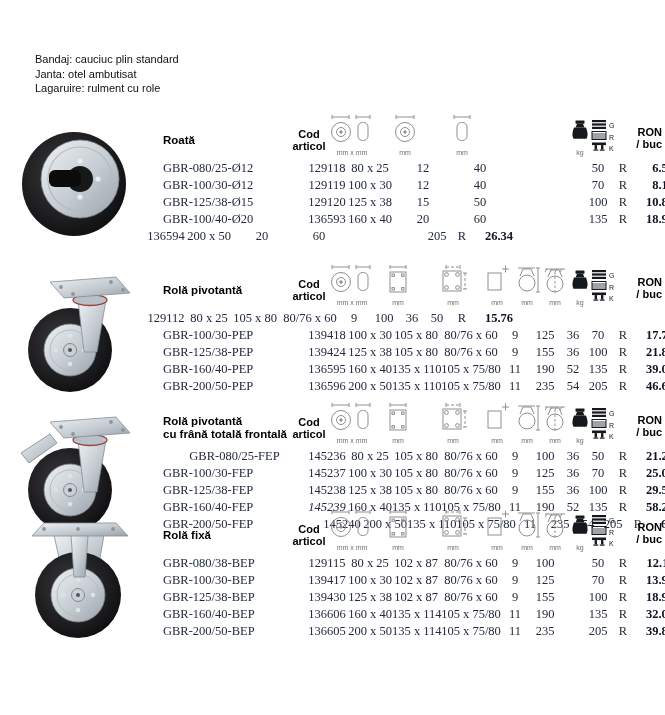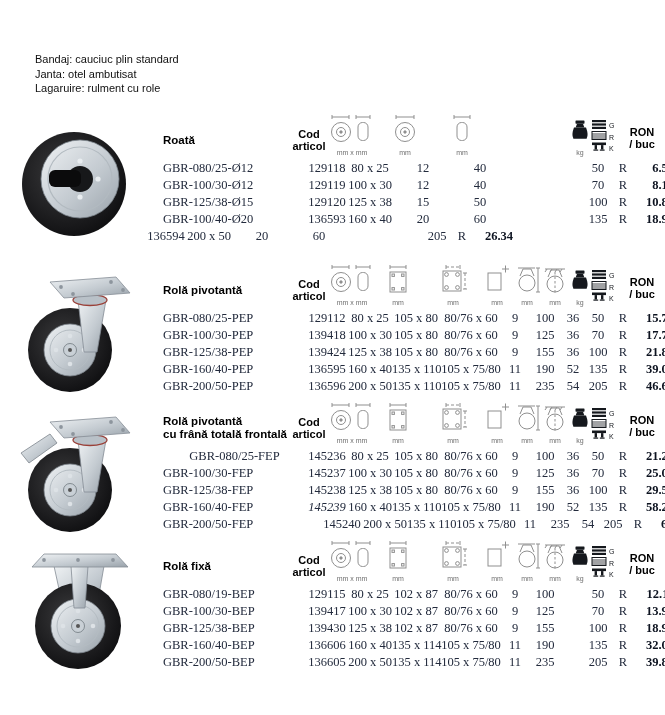--- a/index.html
+++ b/index.html
@@ -12,21 +12,21 @@
   .photo{position:absolute;left:16px;top:4px;width:122px;height:128px;}
   .table{position:absolute;top:0;}
   .thead{display:flex;align-items:flex-end;height:44px;}
   .row{display:flex;align-items:center;height:17px;}
   .cell{flex:0 0 auto;white-space:nowrap;}
   .sec-title{font-size:11.5px;font-weight:bold;color:#000;line-height:12.5px;padding-left:18px;padding-bottom:14px;}
   .sec-title.two{padding-bottom:8px;}
   .hdr-label{font-size:11px;font-weight:bold;color:#000;text-align:center;line-height:11.5px;padding-bottom:8px;}
   .icon-cell{display:flex;flex-direction:column;align-items:center;justify-content:flex-end;overflow:visible;}
   .unit{font-size:7px;color:#6f6f6f;line-height:7px;padding-top:1px;padding-bottom:4px;}
-  .ron-hdr{font-size:11px;font-weight:bold;color:#000;line-height:11.5px;text-align:center;padding-bottom:10px;padding-left:6px;}
+  .ron-hdr{font-size:11px;font-weight:bold;color:#000;line-height:11.5px;text-align:right;padding-bottom:10px;padding-left:6px;}
   .serif{font-family:"Liberation Serif",serif;font-size:12.5px;color:#222a3c;}
   .code-cell{text-align:left;padding-left:18px;}
   .num{text-align:center;}
   .price{font-weight:bold;color:#0d1320;text-align:right;padding-right:6px;box-sizing:border-box;}
   .kgv{text-align:center;}
 </style>
 </head>
 <body>
 
 <div class="page">
@@ -347,21 +347,20 @@
   </svg></span>
             </div>
             <div class="cell " style="width: 46px;">
               <div class="ron-hdr">
                 <div>RON</div>
                 <div>/ buc</div>
               </div>
             </div>
           </div>
           <div class="row">
-            <div class="cell serif code-cell" style="width: 143px;">GBR-080/25-PEP</div>
             <div class="cell serif num" style="width: 42px;">129112</div>
             <div class="cell serif num" style="width: 44px;">80 x 25</div>
             <div class="cell serif num" style="width: 48px;">105 x 80</div>
             <div class="cell serif num" style="width: 62px;">80/76 x 60</div>
             <div class="cell serif num" style="width: 26px;">9</div>
             <div class="cell serif num" style="width: 34px;">100</div>
             <div class="cell serif num" style="width: 22px;">36</div>
             <div class="cell serif kgv" style="width: 28px;">50</div>
             <div class="cell serif num" style="width: 22px;">R</div>
             <div class="cell serif price" style="width: 46px;">15.76</div>
@@ -636,21 +635,21 @@
             <div class="cell serif num" style="width: 62px;">105 x 75/80</div>
             <div class="cell serif num" style="width: 26px;">11</div>
             <div class="cell serif num" style="width: 34px;">235</div>
             <div class="cell serif num" style="width: 22px;">54</div>
             <div class="cell serif kgv" style="width: 28px;">205</div>
             <div class="cell serif num" style="width: 22px;">R</div>
             <div class="cell serif price" style="width: 46px;">60.08</div>
           </div>
         </div>
       </div>
-      <div class="section" style="top: 542px;">
+      <div class="section" style="top: 511px;">
         <div class="photo"><svg width="122" height="128" viewBox="0 0 122 128">
             <defs>
     <linearGradient id="m3" x1="0" y1="0" x2="1" y2="1">
       <stop offset="0" stop-color="#eff2f4"></stop>
                 <stop offset="0.55" stop-color="#c4cbd1"></stop>
                 <stop offset="1" stop-color="#99a2aa"></stop>
     </linearGradient>
     <radialGradient id="t3" cx="0.42" cy="0.4" r="0.75">
       <stop offset="0" stop-color="#3c3c3e"></stop>
                 <stop offset="0.72" stop-color="#161618"></stop>
@@ -790,21 +789,21 @@
   </svg></span>
             </div>
             <div class="cell " style="width: 46px;">
               <div class="ron-hdr">
                 <div>RON</div>
                 <div>/ buc</div>
               </div>
             </div>
           </div>
           <div class="row">
-            <div class="cell serif code-cell" style="width: 143px;">GBR-080/19-BEP</div>
+            <div class="cell serif code-cell" style="width: 143px;">GBR-080/38-BEP</div>
             <div class="cell serif num" style="width: 42px;">129115</div>
             <div class="cell serif num" style="width: 44px;">80 x 25</div>
             <div class="cell serif num" style="width: 48px;">102 x 87</div>
             <div class="cell serif num" style="width: 62px;">80/76 x 60</div>
             <div class="cell serif num" style="width: 26px;">9</div>
             <div class="cell serif num" style="width: 34px;">100</div>
             <div class="cell serif num" style="width: 22px;"></div>
             <div class="cell serif kgv" style="width: 28px;">50</div>
             <div class="cell serif num" style="width: 22px;">R</div>
             <div class="cell serif price" style="width: 46px;">12.11</div>

